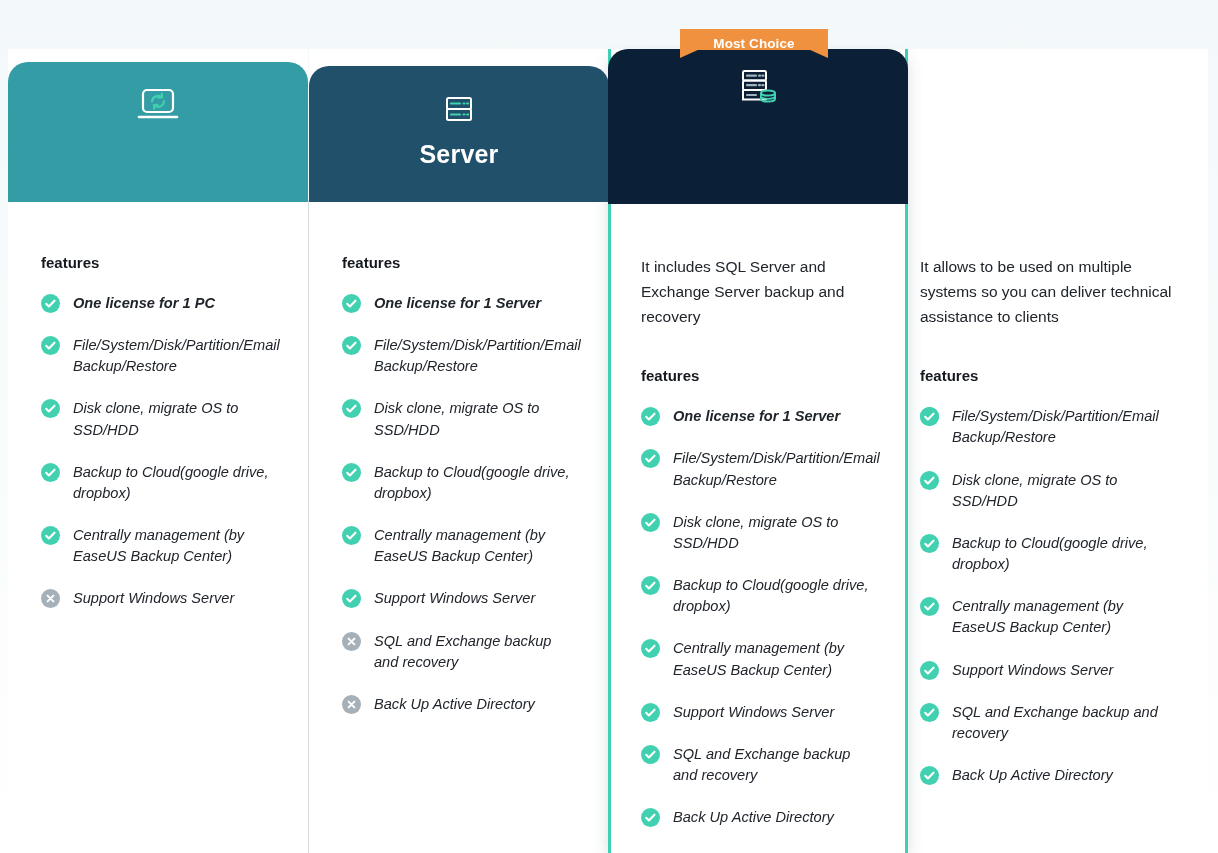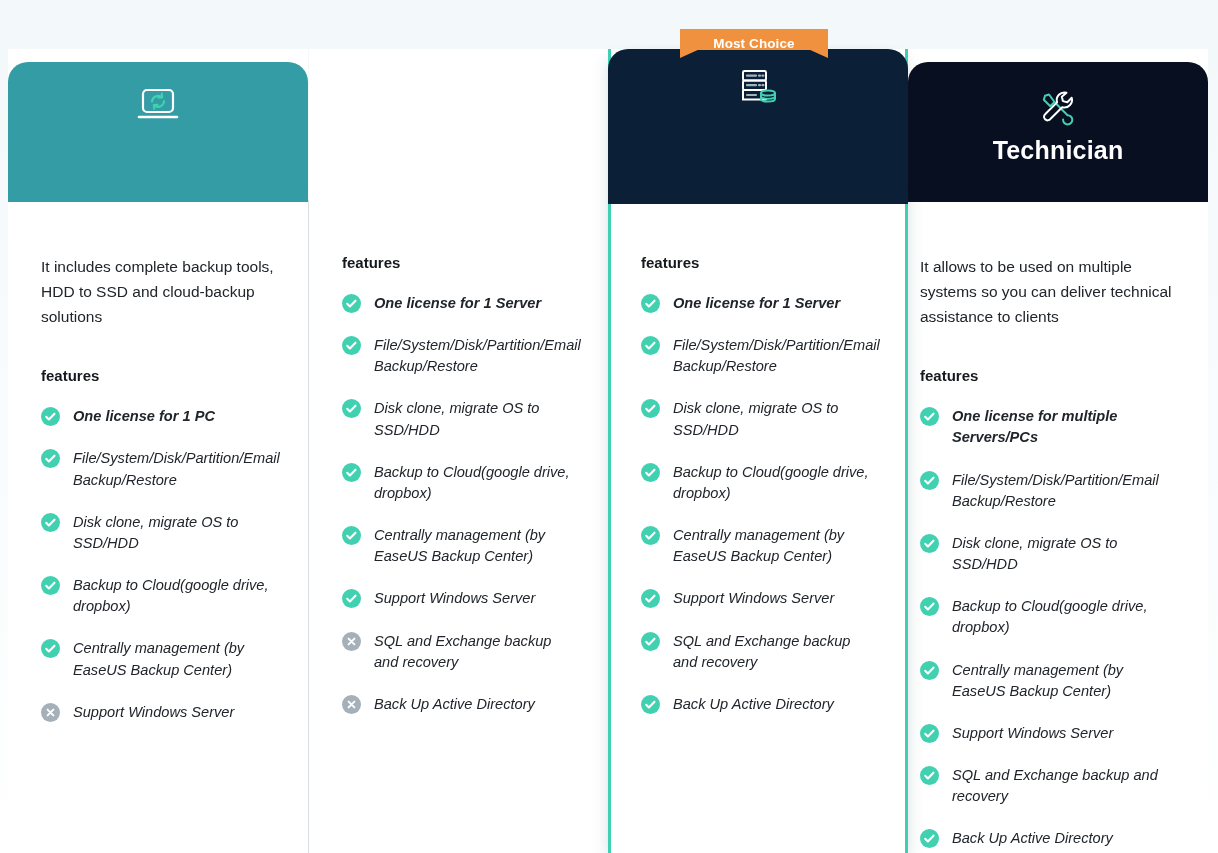--- a/index.html
+++ b/index.html
@@ -223,21 +223,20 @@
             <line x1="3" y1="30" x2="41" y2="30" stroke="#ffffff" stroke-width="2.6" stroke-linecap="round"></line>
             <path d="M16 14.5a6 6 0 0 1 9.6-4.4" fill="none" stroke="#41d1b0" stroke-width="2.1" stroke-linecap="round"></path>
             <path d="M28 14a6 6 0 0 1-9.6 4.6" fill="none" stroke="#41d1b0" stroke-width="2.1" stroke-linecap="round"></path>
             <path d="M25.8 6.6l.4 3.8-3.8.2" fill="none" stroke="#41d1b0" stroke-width="2.1" stroke-linecap="round" stroke-linejoin="round"></path>
             <path d="M18.2 21.8l-.4-3.8 3.8-.2" fill="none" stroke="#41d1b0" stroke-width="2.1" stroke-linecap="round" stroke-linejoin="round"></path>
           </svg>
         </div>
       </div>
     </div>
     <div class="plan-content">
-      <p class="plan-desc">It includes complete backup tools, HDD to SSD and cloud-backup solutions</p>
       <p class="features-label">features</p>
       <ul class="feature-list">
           <li class="feature-item strong"><span class="status-icon yes">
               <svg width="19" height="19" viewBox="0 0 19 19">
                 <path d="M5.2 9.8l2.7 2.7 5.6-5.8" fill="none" stroke="#ffffff" stroke-width="2.1" stroke-linecap="round" stroke-linejoin="round"></path>
               </svg>
             </span><span>One license for 1 PC</span></li>
           <li class="feature-item"><span class="status-icon yes">
               <svg width="19" height="19" viewBox="0 0 19 19">
                 <path d="M5.2 9.8l2.7 2.7 5.6-5.8" fill="none" stroke="#ffffff" stroke-width="2.1" stroke-linecap="round" stroke-linejoin="round"></path>
@@ -262,20 +261,37 @@
               <svg width="19" height="19" viewBox="0 0 19 19">
                 <path d="M6.6 6.6l5.8 5.8M12.4 6.6l-5.8 5.8" fill="none" stroke="#ffffff" stroke-width="2" stroke-linecap="round"></path>
               </svg>
             </span><span>Support Windows Server</span></li>
         </ul>
     </div>
   </div>
 
   <div class="plan-col c1">
     <div class="plan-body"></div>
+    <div class="plan-head">
+      <div class="plan-head-inner">
+        <div class="plan-icon">
+          <svg width="40" height="40" viewBox="0 0 40 40">
+            <rect x="8" y="7" width="24" height="11" rx="1.5" fill="none" stroke="#ffffff" stroke-width="2"></rect>
+            <rect x="8" y="18" width="24" height="11" rx="1.5" fill="none" stroke="#ffffff" stroke-width="2"></rect>
+            <line x1="12" y1="12.5" x2="21" y2="12.5" stroke="#41d1b0" stroke-width="2.2" stroke-linecap="round"></line>
+            <line x1="24.5" y1="12.5" x2="25.5" y2="12.5" stroke="#41d1b0" stroke-width="2.2" stroke-linecap="round"></line>
+            <line x1="28.2" y1="12.5" x2="29.2" y2="12.5" stroke="#41d1b0" stroke-width="2.2" stroke-linecap="round"></line>
+            <line x1="12" y1="23.5" x2="21" y2="23.5" stroke="#41d1b0" stroke-width="2.2" stroke-linecap="round"></line>
+            <line x1="24.5" y1="23.5" x2="25.5" y2="23.5" stroke="#41d1b0" stroke-width="2.2" stroke-linecap="round"></line>
+            <line x1="28.2" y1="23.5" x2="29.2" y2="23.5" stroke="#41d1b0" stroke-width="2.2" stroke-linecap="round"></line>
+          </svg>
+        </div>
+        <div class="plan-title">Server</div>
+      </div>
+    </div>
     <div class="plan-content">
       <p class="features-label">features</p>
       <ul class="feature-list">
           <li class="feature-item strong"><span class="status-icon yes">
               <svg width="19" height="19" viewBox="0 0 19 19">
                 <path d="M5.2 9.8l2.7 2.7 5.6-5.8" fill="none" stroke="#ffffff" stroke-width="2.1" stroke-linecap="round" stroke-linejoin="round"></path>
               </svg>
             </span><span>One license for 1 Server</span></li>
           <li class="feature-item"><span class="status-icon yes">
               <svg width="19" height="19" viewBox="0 0 19 19">
@@ -334,20 +350,21 @@
             <line x1="27.4" y1="18.2" x2="28.4" y2="18.2" stroke="#9fb3bd" stroke-width="2.2" stroke-linecap="round"></line>
             <line x1="12" y1="28" x2="21" y2="28" stroke="#9fb3bd" stroke-width="2.2" stroke-linecap="round"></line>
             <ellipse cx="33" cy="26" rx="7" ry="2.6" fill="none" stroke="#41d1b0" stroke-width="2"></ellipse>
             <path d="M26 26v6c0 1.4 3.1 2.6 7 2.6s7-1.2 7-2.6v-6" fill="none" stroke="#41d1b0" stroke-width="2"></path>
             <path d="M26 29.2c0 1.4 3.1 2.6 7 2.6s7-1.2 7-2.6" fill="none" stroke="#41d1b0" stroke-width="1.7"></path>
           </svg>
         </div>
       </div>
     </div>
     <div class="plan-content">
+      <p class="plan-desc">It includes SQL Server and Exchange Server backup and recovery</p>
       <p class="features-label">features</p>
       <ul class="feature-list">
           <li class="feature-item strong"><span class="status-icon yes">
               <svg width="19" height="19" viewBox="0 0 19 19">
                 <path d="M5.2 9.8l2.7 2.7 5.6-5.8" fill="none" stroke="#ffffff" stroke-width="2.1" stroke-linecap="round" stroke-linejoin="round"></path>
               </svg>
             </span><span>One license for 1 Server</span></li>
           <li class="feature-item"><span class="status-icon yes">
               <svg width="19" height="19" viewBox="0 0 19 19">
                 <path d="M5.2 9.8l2.7 2.7 5.6-5.8" fill="none" stroke="#ffffff" stroke-width="2.1" stroke-linecap="round" stroke-linejoin="round"></path>
@@ -382,41 +399,29 @@
               <svg width="19" height="19" viewBox="0 0 19 19">
                 <path d="M5.2 9.8l2.7 2.7 5.6-5.8" fill="none" stroke="#ffffff" stroke-width="2.1" stroke-linecap="round" stroke-linejoin="round"></path>
               </svg>
             </span><span>Back Up Active Directory</span></li>
         </ul>
     </div>
   </div>
 
   <div class="plan-col c3">
     <div class="plan-body"></div>
-    <div class="plan-head">
-      <div class="plan-head-inner">
-        <div class="plan-icon">
-          <svg width="42" height="40" viewBox="0 0 42 40">
-            <path d="M12 7.5l-4 1.2-1.2 4 6.5 6.5 4.2-4.2z" fill="none" stroke="#41d1b0" stroke-width="2" stroke-linejoin="round"></path>
-            <path d="M17.5 15l13 13.2a4.6 4.6 0 1 1-4.4 4.4" fill="none" stroke="#41d1b0" stroke-width="2" stroke-linecap="round"></path>
-            <path d="M29.5 5.8a7.6 7.6 0 0 0-9.4 9.6L8.6 26.8a3.6 3.6 0 1 0 5 5L25.2 20.2a7.6 7.6 0 0 0 9.5-9.4l-4.4 4.4-4.4-1.1-1.1-4.4z" fill="none" stroke="#ffffff" stroke-width="2" stroke-linejoin="round"></path>
-          </svg>
-        </div>
-        <div class="plan-title">Technician</div>
-      </div>
-    </div>
     <div class="plan-content">
       <p class="plan-desc">It allows to be used on multiple systems so you can deliver technical assistance to clients</p>
       <p class="features-label">features</p>
       <ul class="feature-list">
           <li class="feature-item strong"><span class="status-icon yes">
               <svg width="19" height="19" viewBox="0 0 19 19">
                 <path d="M5.2 9.8l2.7 2.7 5.6-5.8" fill="none" stroke="#ffffff" stroke-width="2.1" stroke-linecap="round" stroke-linejoin="round"></path>
               </svg>
-            </span><span>One license for multiple Servers/PCs</span></li>
+            </span></li>
           <li class="feature-item"><span class="status-icon yes">
               <svg width="19" height="19" viewBox="0 0 19 19">
                 <path d="M5.2 9.8l2.7 2.7 5.6-5.8" fill="none" stroke="#ffffff" stroke-width="2.1" stroke-linecap="round" stroke-linejoin="round"></path>
               </svg>
             </span><span>File/System/Disk/Partition/Email Backup/Restore</span></li>
           <li class="feature-item"><span class="status-icon yes">
               <svg width="19" height="19" viewBox="0 0 19 19">
                 <path d="M5.2 9.8l2.7 2.7 5.6-5.8" fill="none" stroke="#ffffff" stroke-width="2.1" stroke-linecap="round" stroke-linejoin="round"></path>
               </svg>
             </span><span>Disk clone, migrate OS to SSD/HDD</span></li>

